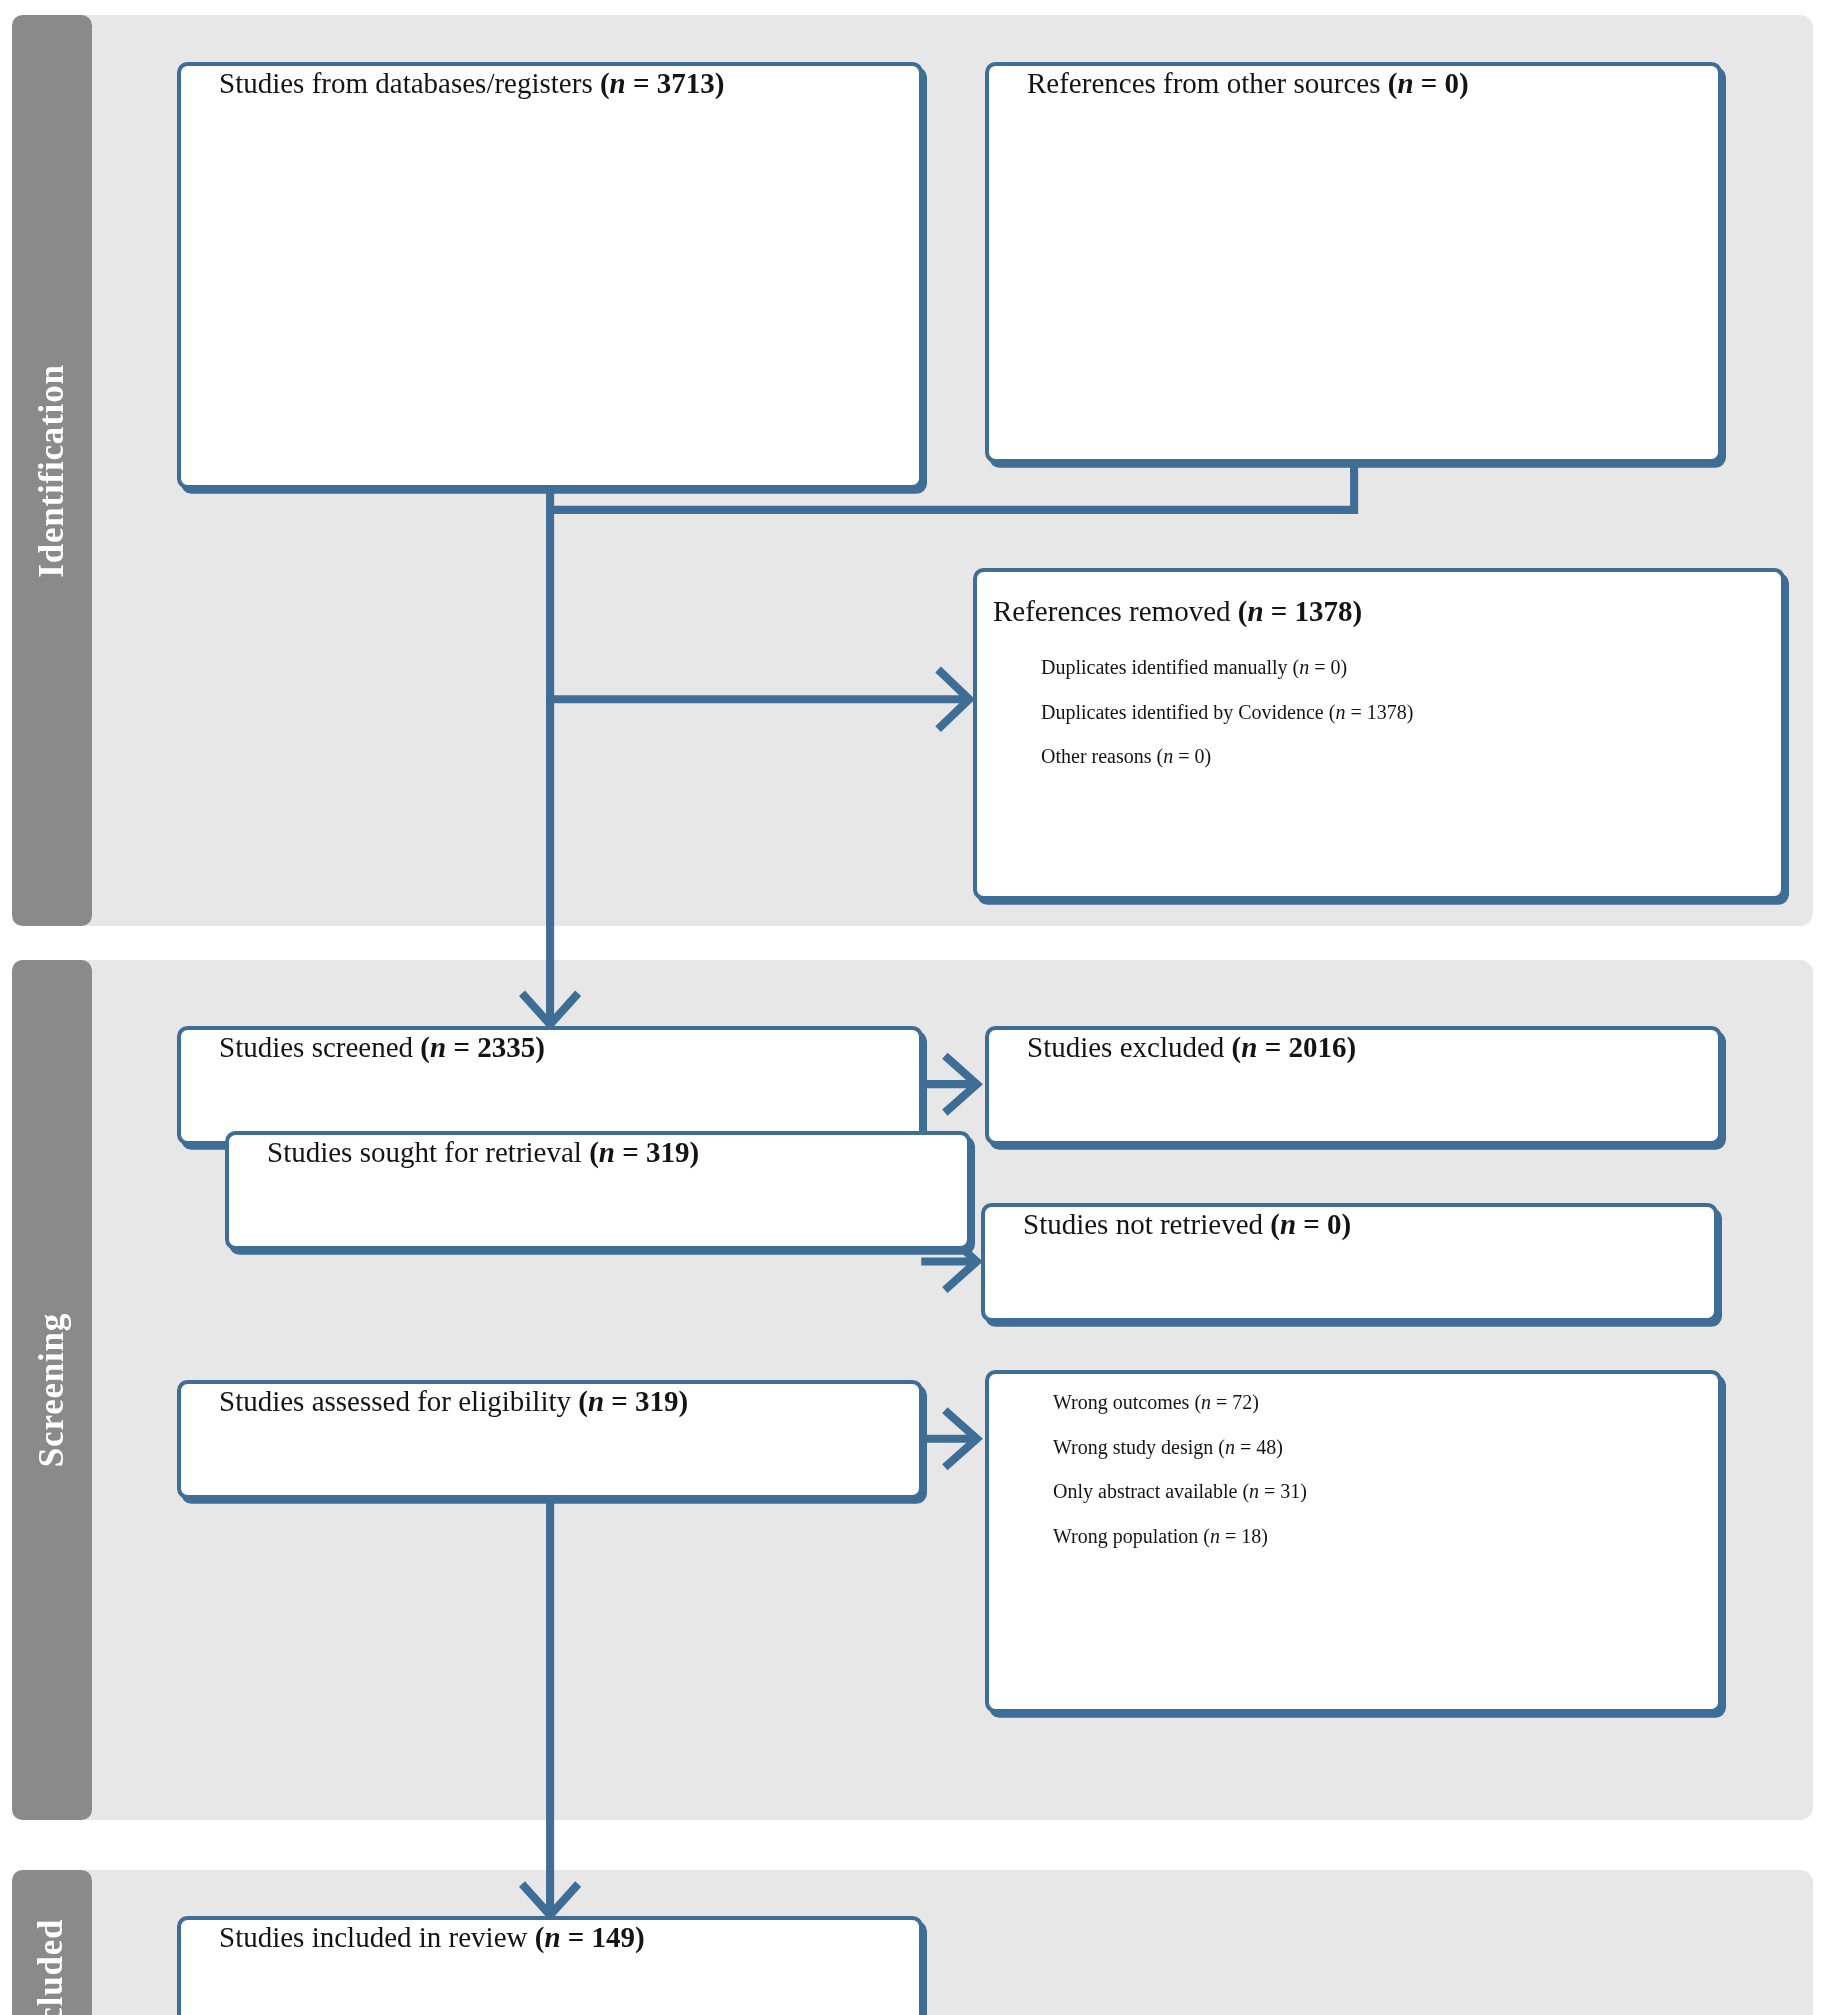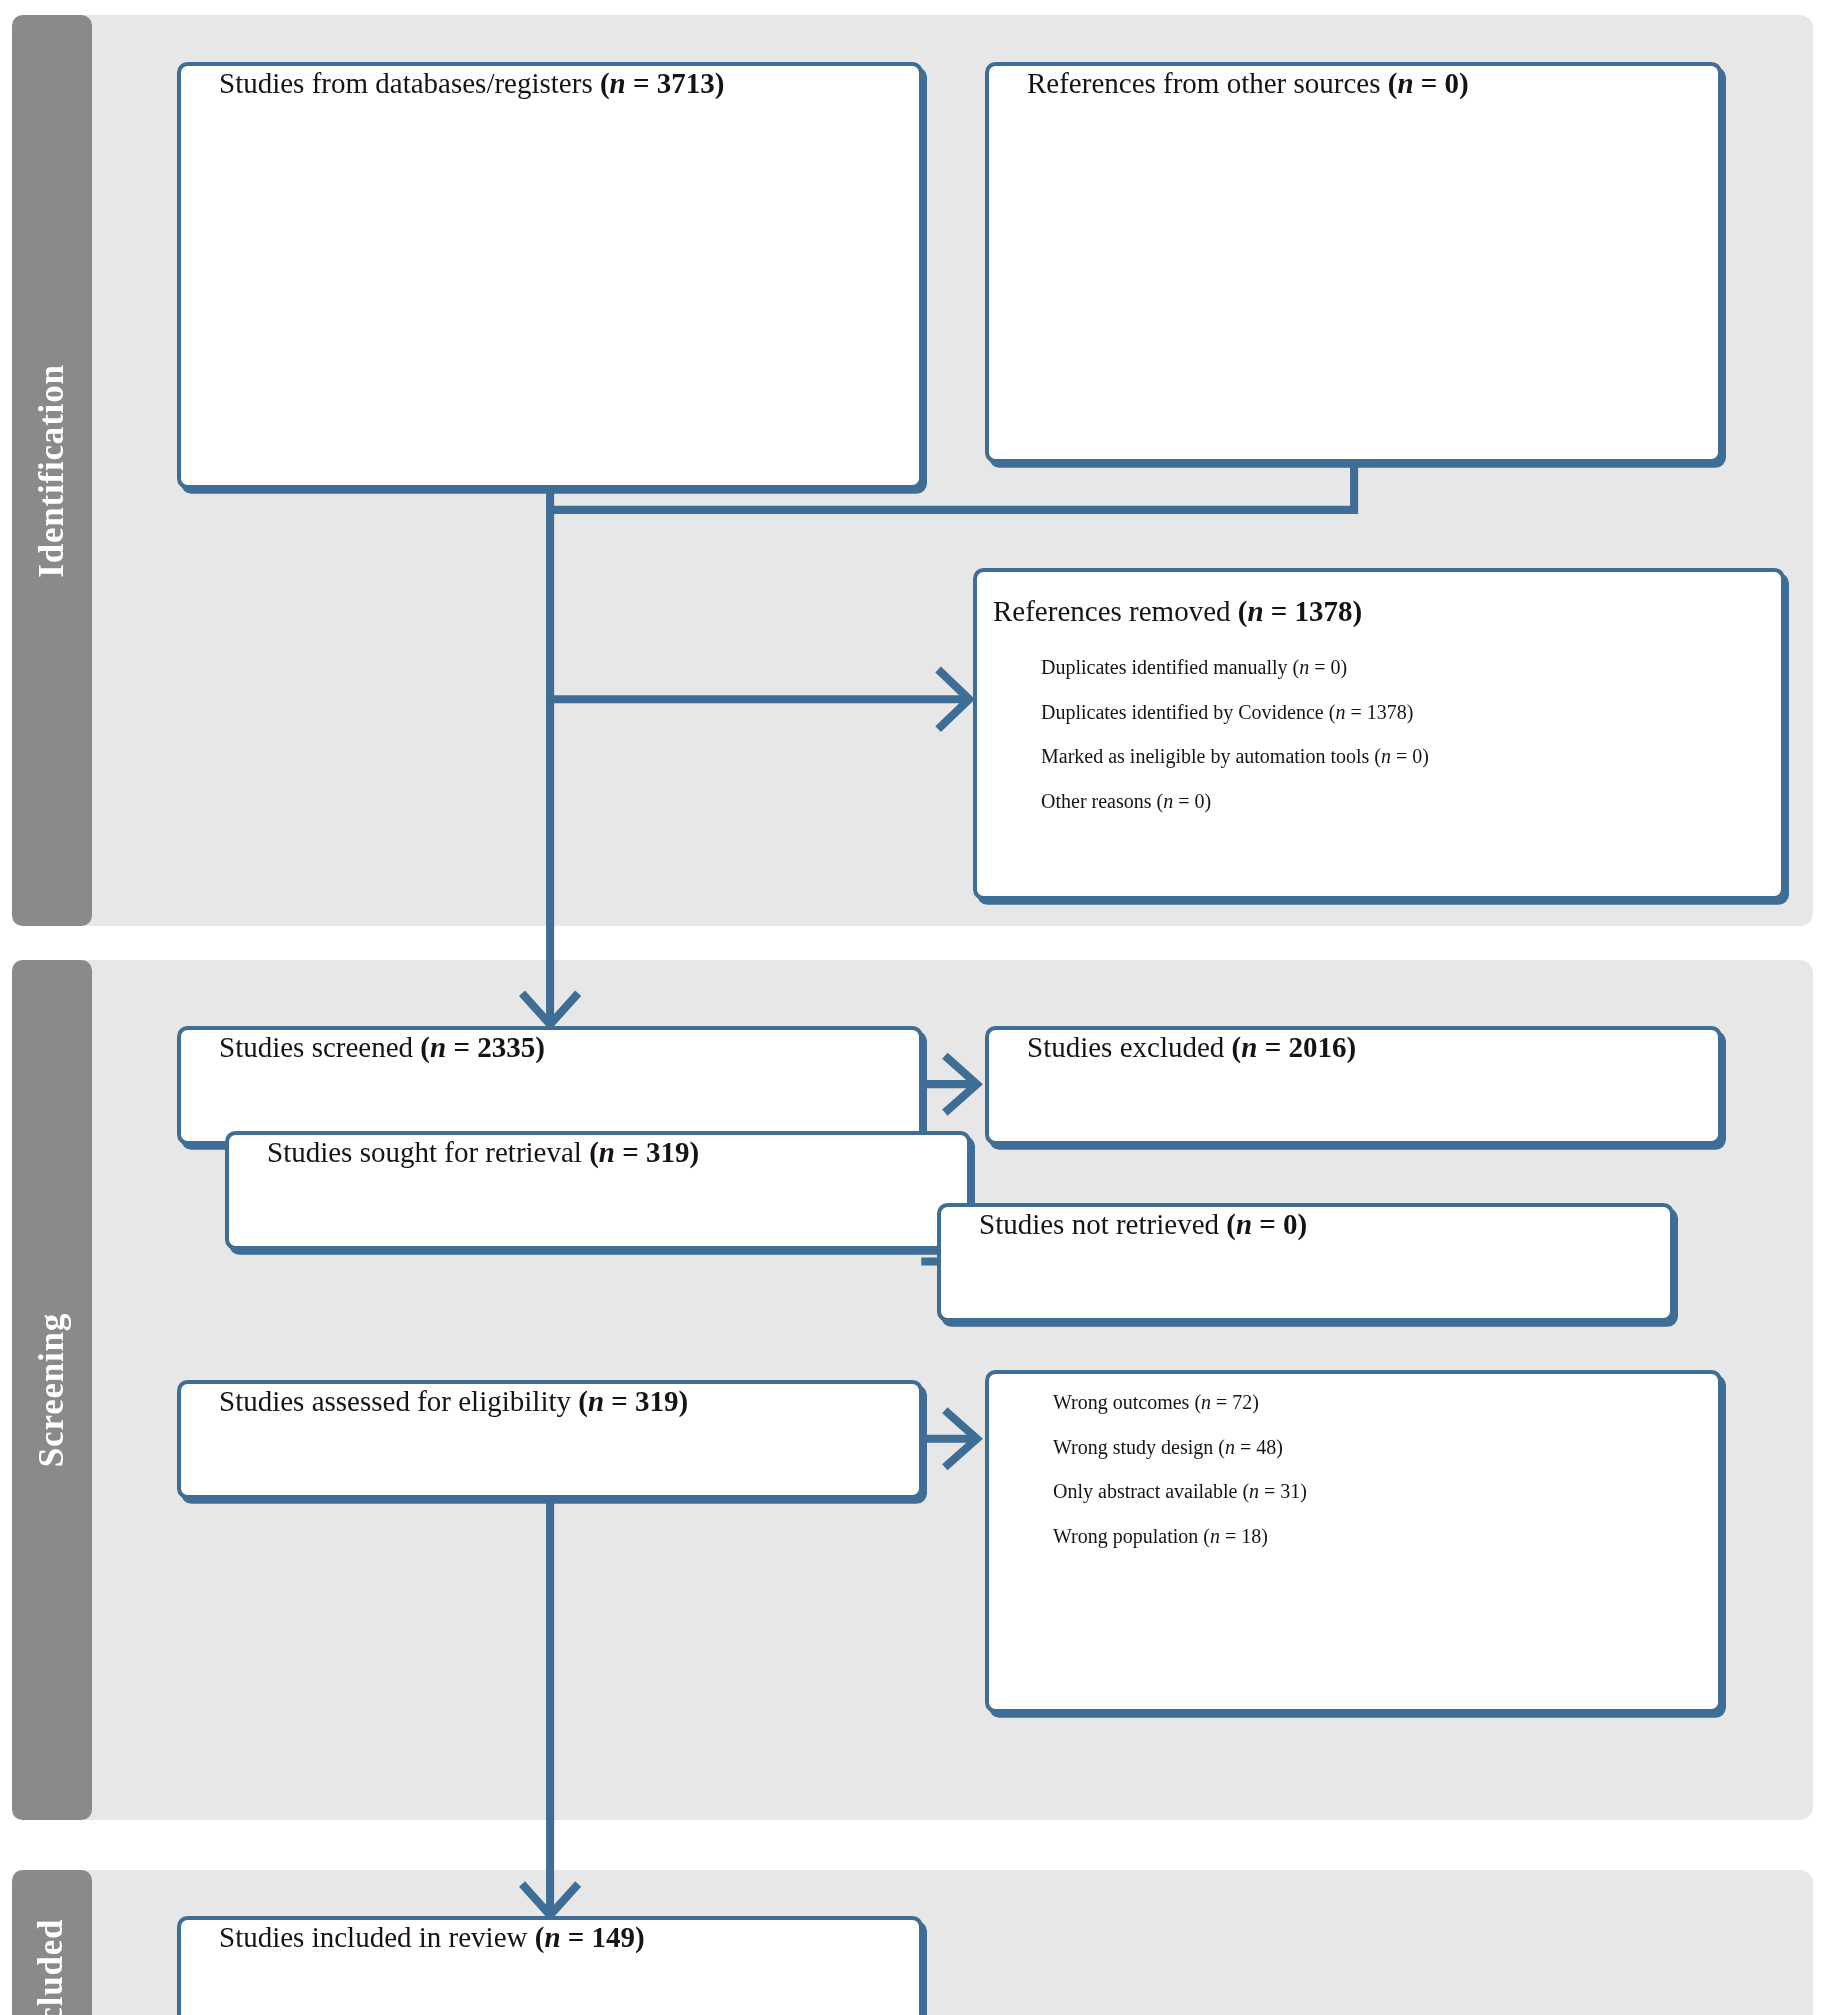--- a/index.html
+++ b/index.html
@@ -47,21 +47,21 @@
   .reason{margin:0 0 21px 48px;font-size:20px;}
   .cnt i{font-style:italic;}
   .bold-n{font-weight:bold;}
 
   #box-databases{left:177px;top:62px;width:746px;height:427px;}
   #box-other-sources{left:985px;top:62px;width:737px;height:401px;}
   #box-refs-removed{left:973px;top:568px;width:812px;height:332px;}
   #box-screened{left:177px;top:1026px;width:746px;height:119px;}
   #box-screened-excluded{left:985px;top:1026px;width:737px;height:119px;}
   #box-sought{left:177px;top:1131px;width:746px;height:119px;margin-left:48px;}
-  #box-not-retrieved{left:937px;top:1203px;width:737px;height:119px;}
+  #box-not-retrieved{left:981px;top:1203px;width:737px;height:119px;}
   #box-assessed{left:177px;top:1380px;width:746px;height:119px;}
   #box-assessed-excluded{left:985px;top:1370px;width:737px;height:343px;}
   #box-included{left:177px;top:1916px;width:746px;height:115px;}
 </style>
 </head>
 <body>
 
 <div class="panel" id="panel-identification"></div>
 <div class="panel" id="panel-screening"></div>
 <div class="panel" id="panel-included"></div>
@@ -114,24 +114,20 @@
     <span class="cnt bold-n">(<i>n</i> = 1378)</span>
   </div>
   <div class="reasons">
     <div class="reason">
       <span>Duplicates identified manually</span>
       <span class="cnt">(<i>n</i> = 0)</span>
     </div>
     <div class="reason">
       <span>Duplicates identified by Covidence</span>
       <span class="cnt">(<i>n</i> = 1378)</span>
-    </div>
-    <div class="reason">
-      <span>Marked as ineligible by automation tools</span>
-      <span class="cnt">(<i>n</i> = 0)</span>
     </div>
     <div class="reason">
       <span>Other reasons</span>
       <span class="cnt">(<i>n</i> = 0)</span>
     </div>
   </div>
 </div>
 
 <div class="box simple" id="box-screened">
   <div class="line">

